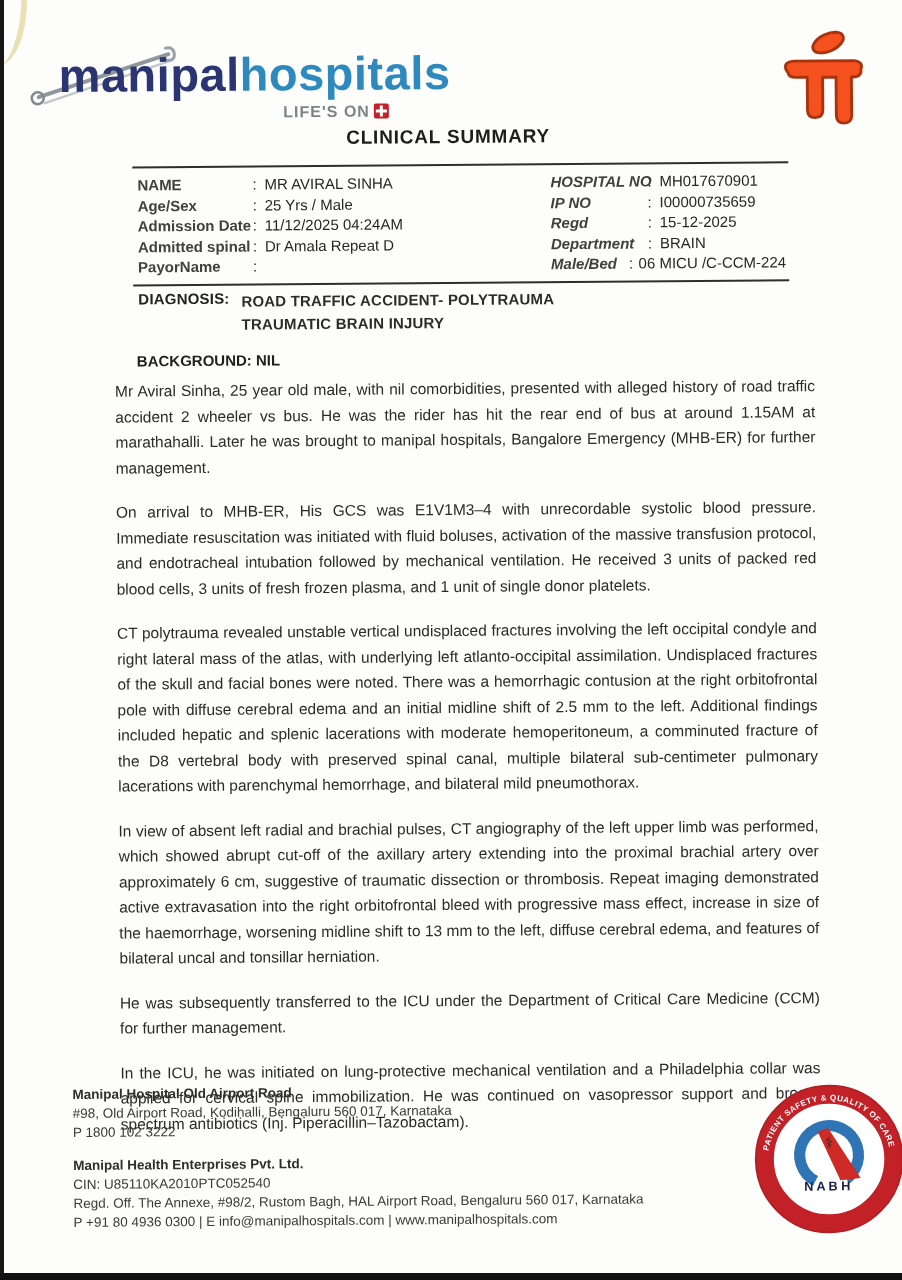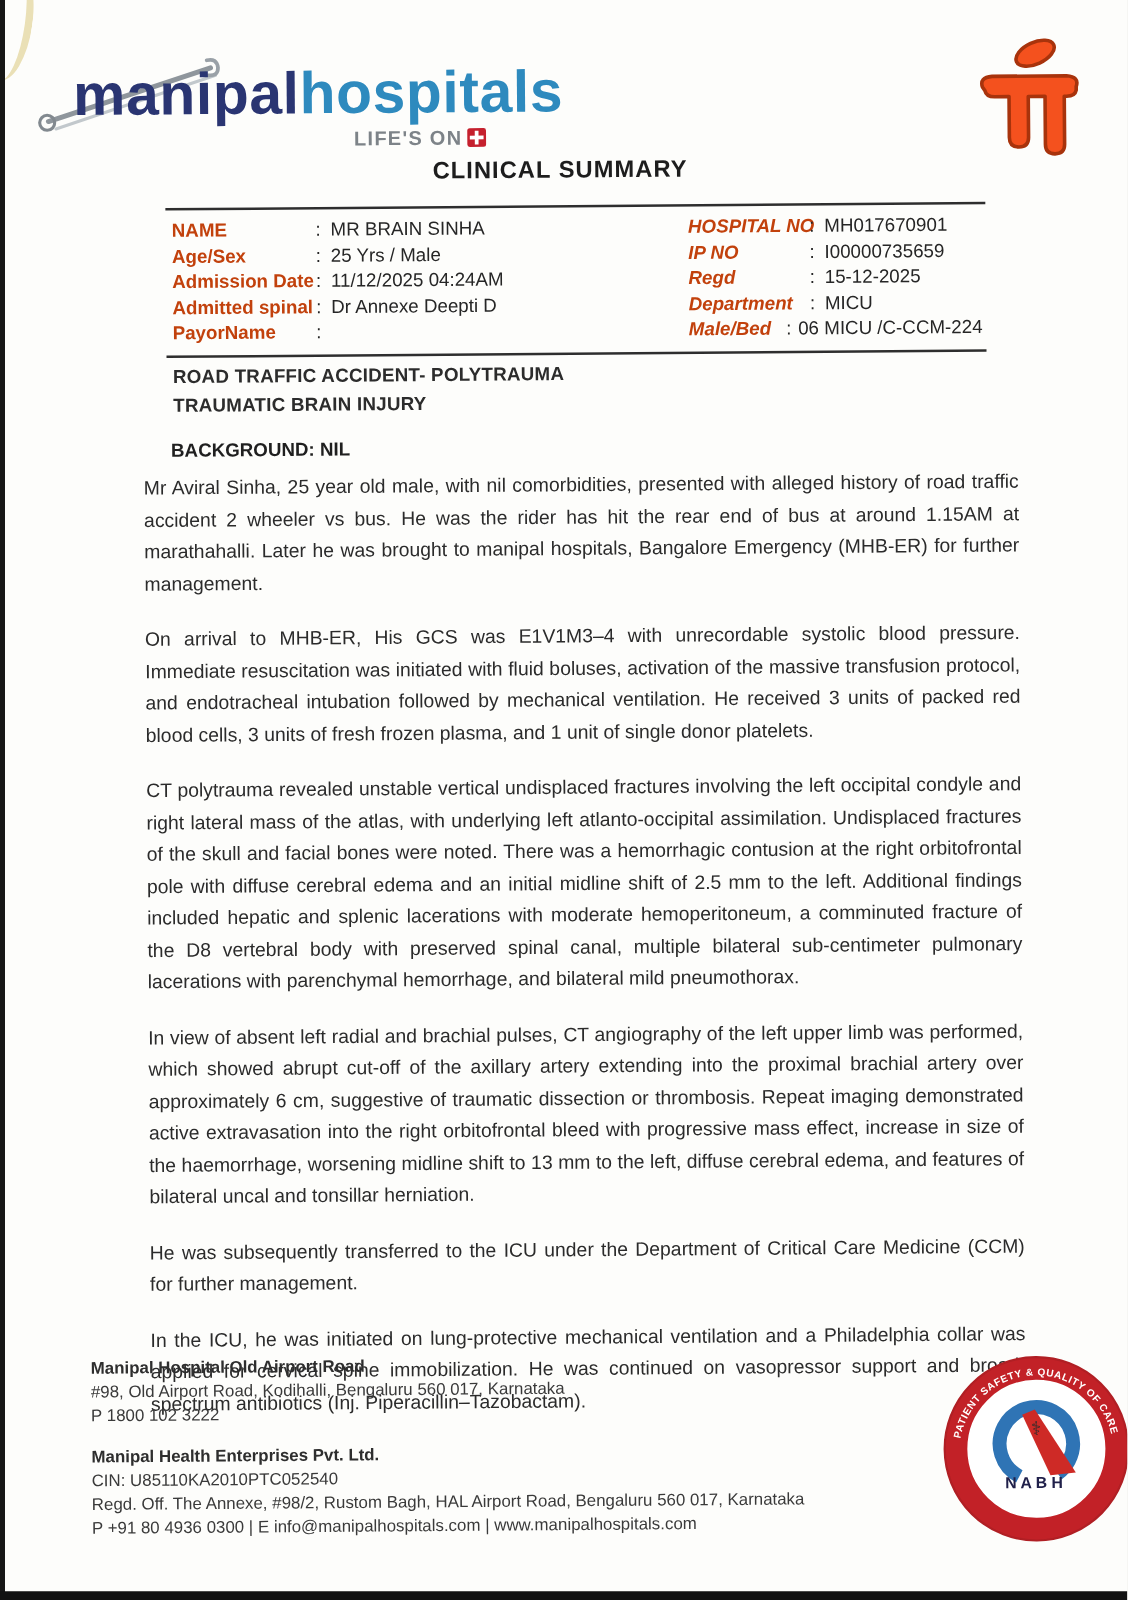--- a/index.html
+++ b/index.html
@@ -29,21 +29,21 @@
   .doc-title{position:absolute;left:0;top:126px;width:902px;text-align:center;
     font-size:19px;font-weight:bold;color:#1d1d1d;letter-spacing:0.8px;}
 
   
   .info-table{position:absolute;left:135px;top:164px;width:656px;height:116px;
     border-top:2px solid #2e2e2e;border-bottom:2px solid #2e2e2e;font-size:15px;color:#262626;}
   .info-col{position:absolute;top:7px;}
   .info-col.left{left:5px;width:395px;}
   .info-col.right{left:418px;width:235px;}
   .info-row{display:flex;line-height:20.5px;white-space:nowrap;}
-  .info-lbl{font-weight:bold;color:#c2410c;}
+  .info-lbl{font-weight:bold;color:#404040;}
   .left .info-lbl{width:115px;}
   .right .info-lbl{width:97px;font-style:italic;}
   .info-sep{width:12px;}
   .info-val{}
 
   
   .diagnosis{position:absolute;left:140px;top:288px;display:flex;font-size:15px;color:#222;}
   .diag-label{font-weight:bold;width:103px;letter-spacing:0.2px;}
   .diag-lines div{line-height:23px;font-weight:bold;color:#2c2c2c;letter-spacing:0.2px;}
 
@@ -83,36 +83,36 @@
       <path d="M12 44 q-3 -8 8 -9 l62 0 q11 1 8 9 l0 3 q-1 5 -8 5 l-2 0 0 40 q0 8 -8 8 q-8 0 -8 -8 l0 -40 -14 0 0 34 q0 8 -8 8 q-8 0 -8 -8 l0 -34 -12 0 q-7 0 -8 -5 z" fill="#f4511e" stroke="#a8330c" stroke-width="3" stroke-linejoin="round"></path>
     </svg>
 
     <div class="doc-title">CLINICAL SUMMARY</div>
 
     <div class="info-table">
       <div class="info-col left">
         <div class="info-row">
             <span class="info-lbl">NAME</span>
             <span class="info-sep">:</span>
-            <span class="info-val">MR BRAIN SINHA</span>
+            <span class="info-val">MR AVIRAL SINHA</span>
           </div>
         <div class="info-row">
             <span class="info-lbl">Age/Sex</span>
             <span class="info-sep">:</span>
             <span class="info-val">25 Yrs / Male</span>
           </div>
         <div class="info-row">
             <span class="info-lbl">Admission Date</span>
             <span class="info-sep">:</span>
             <span class="info-val">11/12/2025 04:24AM</span>
           </div>
         <div class="info-row">
             <span class="info-lbl">Admitted spinal</span>
             <span class="info-sep">:</span>
-            <span class="info-val">Dr Annexe Deepti D</span>
+            <span class="info-val">Dr Amala Repeat D</span>
           </div>
         <div class="info-row">
             <span class="info-lbl">PayorName</span>
             <span class="info-sep">:</span>
             <span class="info-val"></span>
           </div>
       </div>
       <div class="info-col right">
         <div class="info-row">
             <span class="info-lbl">HOSPITAL NO</span>
@@ -125,31 +125,32 @@
             <span class="info-val">I00000735659</span>
           </div>
         <div class="info-row">
             <span class="info-lbl">Regd</span>
             <span class="info-sep">:</span>
             <span class="info-val">15-12-2025</span>
           </div>
         <div class="info-row">
             <span class="info-lbl">Department</span>
             <span class="info-sep">:</span>
-            <span class="info-val">MICU</span>
+            <span class="info-val">BRAIN</span>
           </div>
         <div class="info-row">
             <span class="info-lbl">Male/Bed</span>
             <span class="info-sep">:</span>
             <span class="info-val">06 MICU /C-CCM-224</span>
           </div>
       </div>
     </div>
 
     <div class="diagnosis">
+      <span class="diag-label">DIAGNOSIS:</span>
       <div class="diag-lines">
         <div>ROAD TRAFFIC ACCIDENT- POLYTRAUMA</div>
         <div>TRAUMATIC BRAIN INJURY</div>
       </div>
     </div>
 
     <div class="background-heading">BACKGROUND: NIL</div>
 
     <div class="body-text">
       <p>Mr Aviral Sinha, 25 year old male, with nil comorbidities, presented with alleged history of road traffic accident 2 wheeler vs bus. He was the rider has hit the rear end of bus at around 1.15AM at marathahalli. Later he was brought to manipal hospitals, Bangalore Emergency (MHB-ER) for further management.</p>

